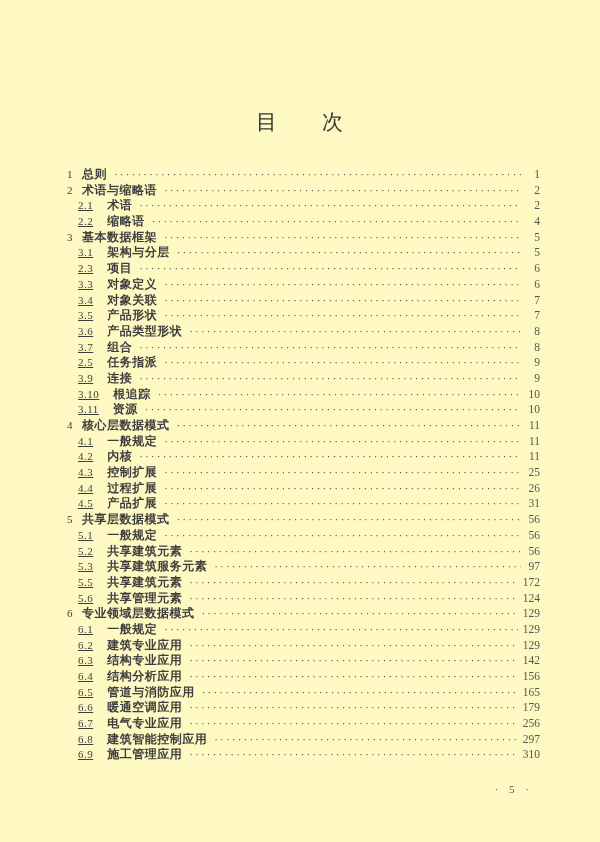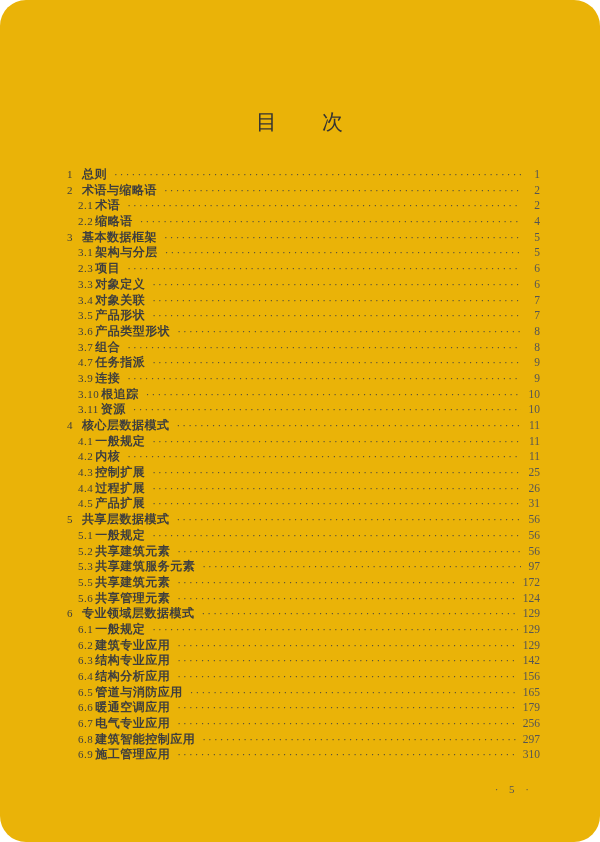--- a/index.html
+++ b/index.html
@@ -4,25 +4,24 @@
 <style>
   html, body {
     margin: 0;
     padding: 0;
     background: #ffffff;
   }
   .page {
     position: relative;
     width: 600px;
     height: 842px;
-    background: #eab308;
+    background: #fef9c3;
     overflow: hidden;
     font-family: "Liberation Serif", "DejaVu Serif", serif;
     color: #3e3e3e;
-    border-radius: 26px;
   }
   .title {
     position: absolute;
     top: 108px;
     left: 0;
     width: 600px;
     margin: 0;
     text-align: center;
     font-size: 21px;
     font-weight: 400;
@@ -44,21 +43,21 @@
     white-space: nowrap;
   }
   .row.lvl1 { padding-left: 67px; }
   .row.lvl2 { padding-left: 78px; }
   .num {
     font-size: 11px;
     letter-spacing: 0.5px;
     color: #3e3e3e;
   }
   .lvl1 .num { margin-right: 9px; }
-  .lvl2 .num { margin-right: 2px; }
+  .lvl2 .num { margin-right: 14px; text-decoration: underline; }
   .ttl {
     letter-spacing: 0.5px;
     font-weight: bold;
   }
   .leader {
     flex: 1;
     overflow: hidden;
     white-space: nowrap;
     margin: 0 3px 0 7px;
     color: #444444;
@@ -169,21 +168,21 @@
   </div>
 
   <div class="row lvl2">
     <span class="num">3.7</span>
     <span class="ttl">组合</span>
     <span class="leader"></span>
     <span class="pg">8</span>
   </div>
 
   <div class="row lvl2">
-    <span class="num">4.7</span>
+    <span class="num">2.5</span>
     <span class="ttl">任务指派</span>
     <span class="leader"></span>
     <span class="pg">9</span>
   </div>
 
   <div class="row lvl2">
     <span class="num">3.9</span>
     <span class="ttl">连接</span>
     <span class="leader"></span>
     <span class="pg">9</span>

